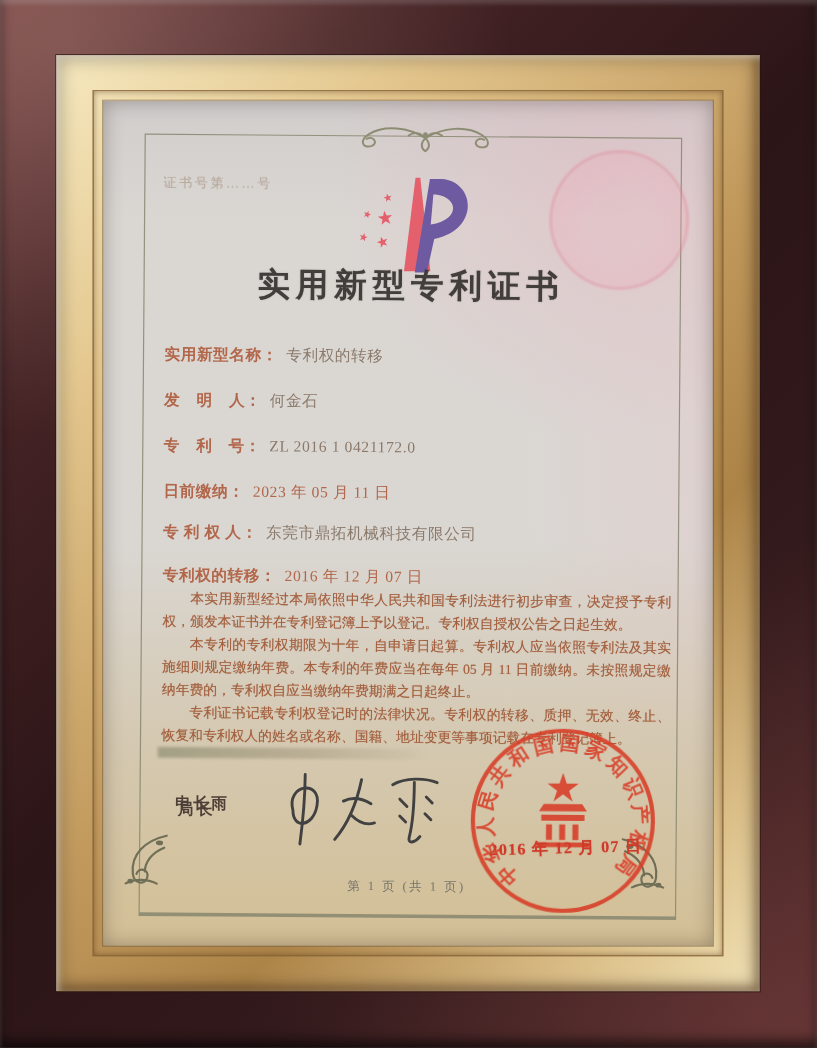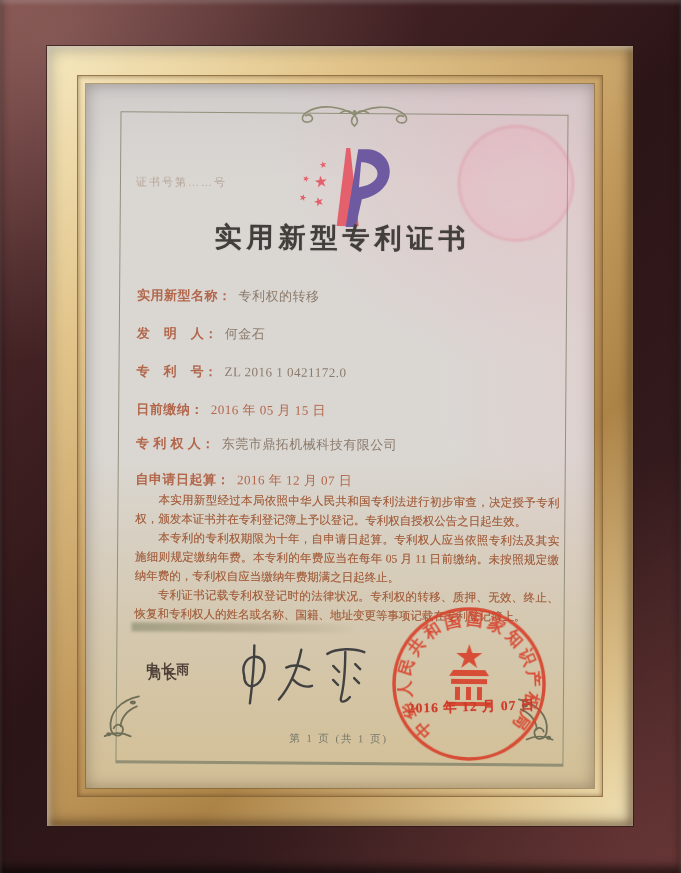--- a/index.html
+++ b/index.html
@@ -27,21 +27,21 @@
       linear-gradient(180deg, transparent 52%, rgba(200,167,98,.30) 76%, rgba(206,174,104,.58) 100%),
       radial-gradient(125% 125% at 50% 42%, transparent 62%, rgba(92,78,66,.14) 100%);
     box-shadow: inset 0 0 16px rgba(60,48,40,.38), 0 0 0 1px rgba(100,75,45,.45);}
   .content{position:absolute;inset:0;transform:rotate(.45deg);}
   .abs{position:absolute;}
   
   .rule{left:32px;top:29px;width:446px;height:648px;
     border:1.5px solid rgba(134,134,110,.85);border-bottom-width:3px;}
   
   .certno{left:48px;top:62px;font-size:11px;letter-spacing:2px;color:rgba(150,118,96,.55);
-    filter:blur(.6px);margin-top:30px;}
+    filter:blur(.6px);}
   
   .title{left:32px;top:136px;width:446px;text-align:center;font-size:27px;font-weight:600;
     letter-spacing:5px;color:#423e3b;text-shadow:0 0 1px rgba(70,65,60,.5);}
   
   .row{left:50px;font-size:13px;letter-spacing:.5px;white-space:nowrap;}
   .row .lbl{color:#b2664a;font-weight:bold;}
   .row .val{color:#8b7a6b;margin-left:7px;}
   .row .val.warm{color:#b2664a;}
   .r0{top:204px}.r1{top:242px}.r2{top:280px}.r3{top:318px}.r4{top:352px}.r5{top:388px}
   
@@ -136,27 +136,27 @@
       <div class="abs row r0">
         <span class="lbl">实用新型名称：</span><span class="val">专利权的转移</span>
       </div>
       <div class="abs row r1">
         <span class="lbl">发　明　人：</span><span class="val">何金石</span>
       </div>
       <div class="abs row r2">
         <span class="lbl">专　利　号：</span><span class="val">ZL 2016 1 0421172.0</span>
       </div>
       <div class="abs row r3">
-        <span class="lbl">日前缴纳：</span><span class="val warm">2016 年 05 月 15 日</span>
+        <span class="lbl">日前缴纳：</span><span class="val warm">2023 年 05 月 11 日</span>
       </div>
       <div class="abs row r4">
         <span class="lbl">专 利 权 人：</span><span class="val">东莞市鼎拓机械科技有限公司</span>
       </div>
       <div class="abs row r5">
-        <span class="lbl">自申请日起算：</span><span class="val warm">2016 年 12 月 07 日</span>
+        <span class="lbl">专利权的转移：</span><span class="val warm">2016 年 12 月 07 日</span>
       </div>
 
       <div class="abs body">
         <p>本实用新型经过本局依照中华人民共和国专利法进行初步审查，决定授予专利权，颁发本证书并在专利登记簿上予以登记。专利权自授权公告之日起生效。</p>
         <p>本专利的专利权期限为十年，自申请日起算。专利权人应当依照专利法及其实施细则规定缴纳年费。本专利的年费应当在每年 05 月 11 日前缴纳。未按照规定缴纳年费的，专利权自应当缴纳年费期满之日起终止。</p>
         <p>专利证书记载专利权登记时的法律状况。专利权的转移、质押、无效、终止、恢复和专利权人的姓名或名称、国籍、地址变更等事项记载在专利登记簿上。</p>
       </div>
 
       <div class="abs smudge"></div>
 

